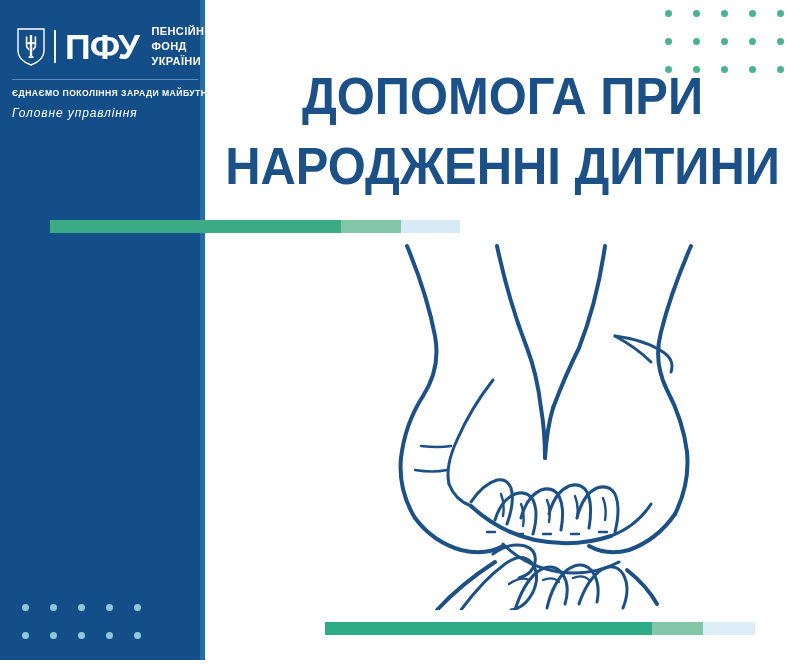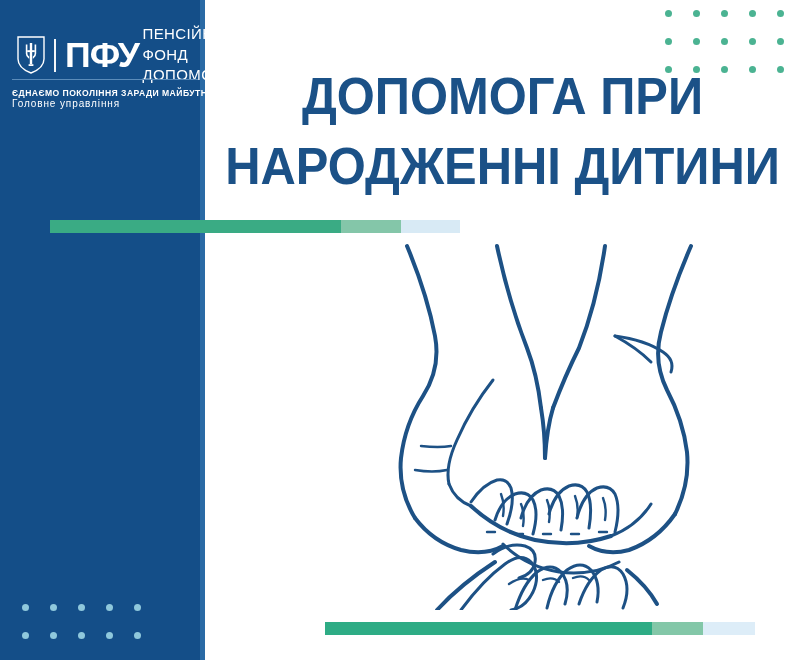--- a/index.html
+++ b/index.html
@@ -49,49 +49,50 @@
     font-size:35px;
     font-weight:bold;
     letter-spacing:-1px;
     line-height:.95;
     font-family:"Liberation Sans", sans-serif;
     transform:scaleX(1.02);
     transform-origin:left center;
     flex:0 0 auto;
   }
   .pfu-words{
-    margin-left:5px;
+    margin-left:14px;
     color:#ffffff;
-    font-size:15px;
-    font-weight:normal;
+    font-size:11px;
+    font-weight:bold;
     line-height:1.38;
     letter-spacing:.4px;
     flex:0 0 auto;
   }
 
   .logo-rule{
     position:absolute;left:12px;top:79px;
     width:186px;height:1px;background:#5b8cba;
   }
   .tagline{
     position:absolute;left:12px;top:88px;
     width:195px;
     color:#ffffff;
     font-size:8.6px;
     font-weight:bold;
     letter-spacing:.45px;
     white-space:nowrap;
   }
   .dept{
-    position:absolute;left:12px;top:96px;
+    position:absolute;left:12px;top:104px;
     width:195px;
     color:#ffffff;
-    font-size:10px;
+    font-size:12px;
     line-height:1.55;
     letter-spacing:.1px;
+    font-style:italic;
   }
   .dept .dept-line1{display:block;letter-spacing:.9px;}
   .dept .dept-line2{display:block;}
 
   
   .headline{
     position:absolute;
     left:205px;top:62px;
     width:595px;
     text-align:center;
@@ -179,21 +180,21 @@
             <rect x="11.2" y="15.2" width="7.6" height="1.9"></rect>
             <path d="M12.6 29.2 L17.4 29.2 L17.4 31 L12.6 31 Z"></path>
           </g>
         </svg>
       </span>
       <span class="emblem-divider"></span>
       <span class="pfu-abbr">ПФУ</span>
       <span class="pfu-words">
         <span>ПЕНСІЙНИЙ</span><br>
         <span>ФОНД</span><br>
-        <span>ДОПОМОГА</span>
+        <span>УКРАЇНИ</span>
       </span>
     </div>
   </div>
 
   <div class="logo-rule"></div>
 
   <div class="tagline">ЄДНАЄМО ПОКОЛІННЯ ЗАРАДИ МАЙБУТНЬОГО</div>
 
   <div class="dept">
     <span class="dept-line1">Головне  управління</span>

